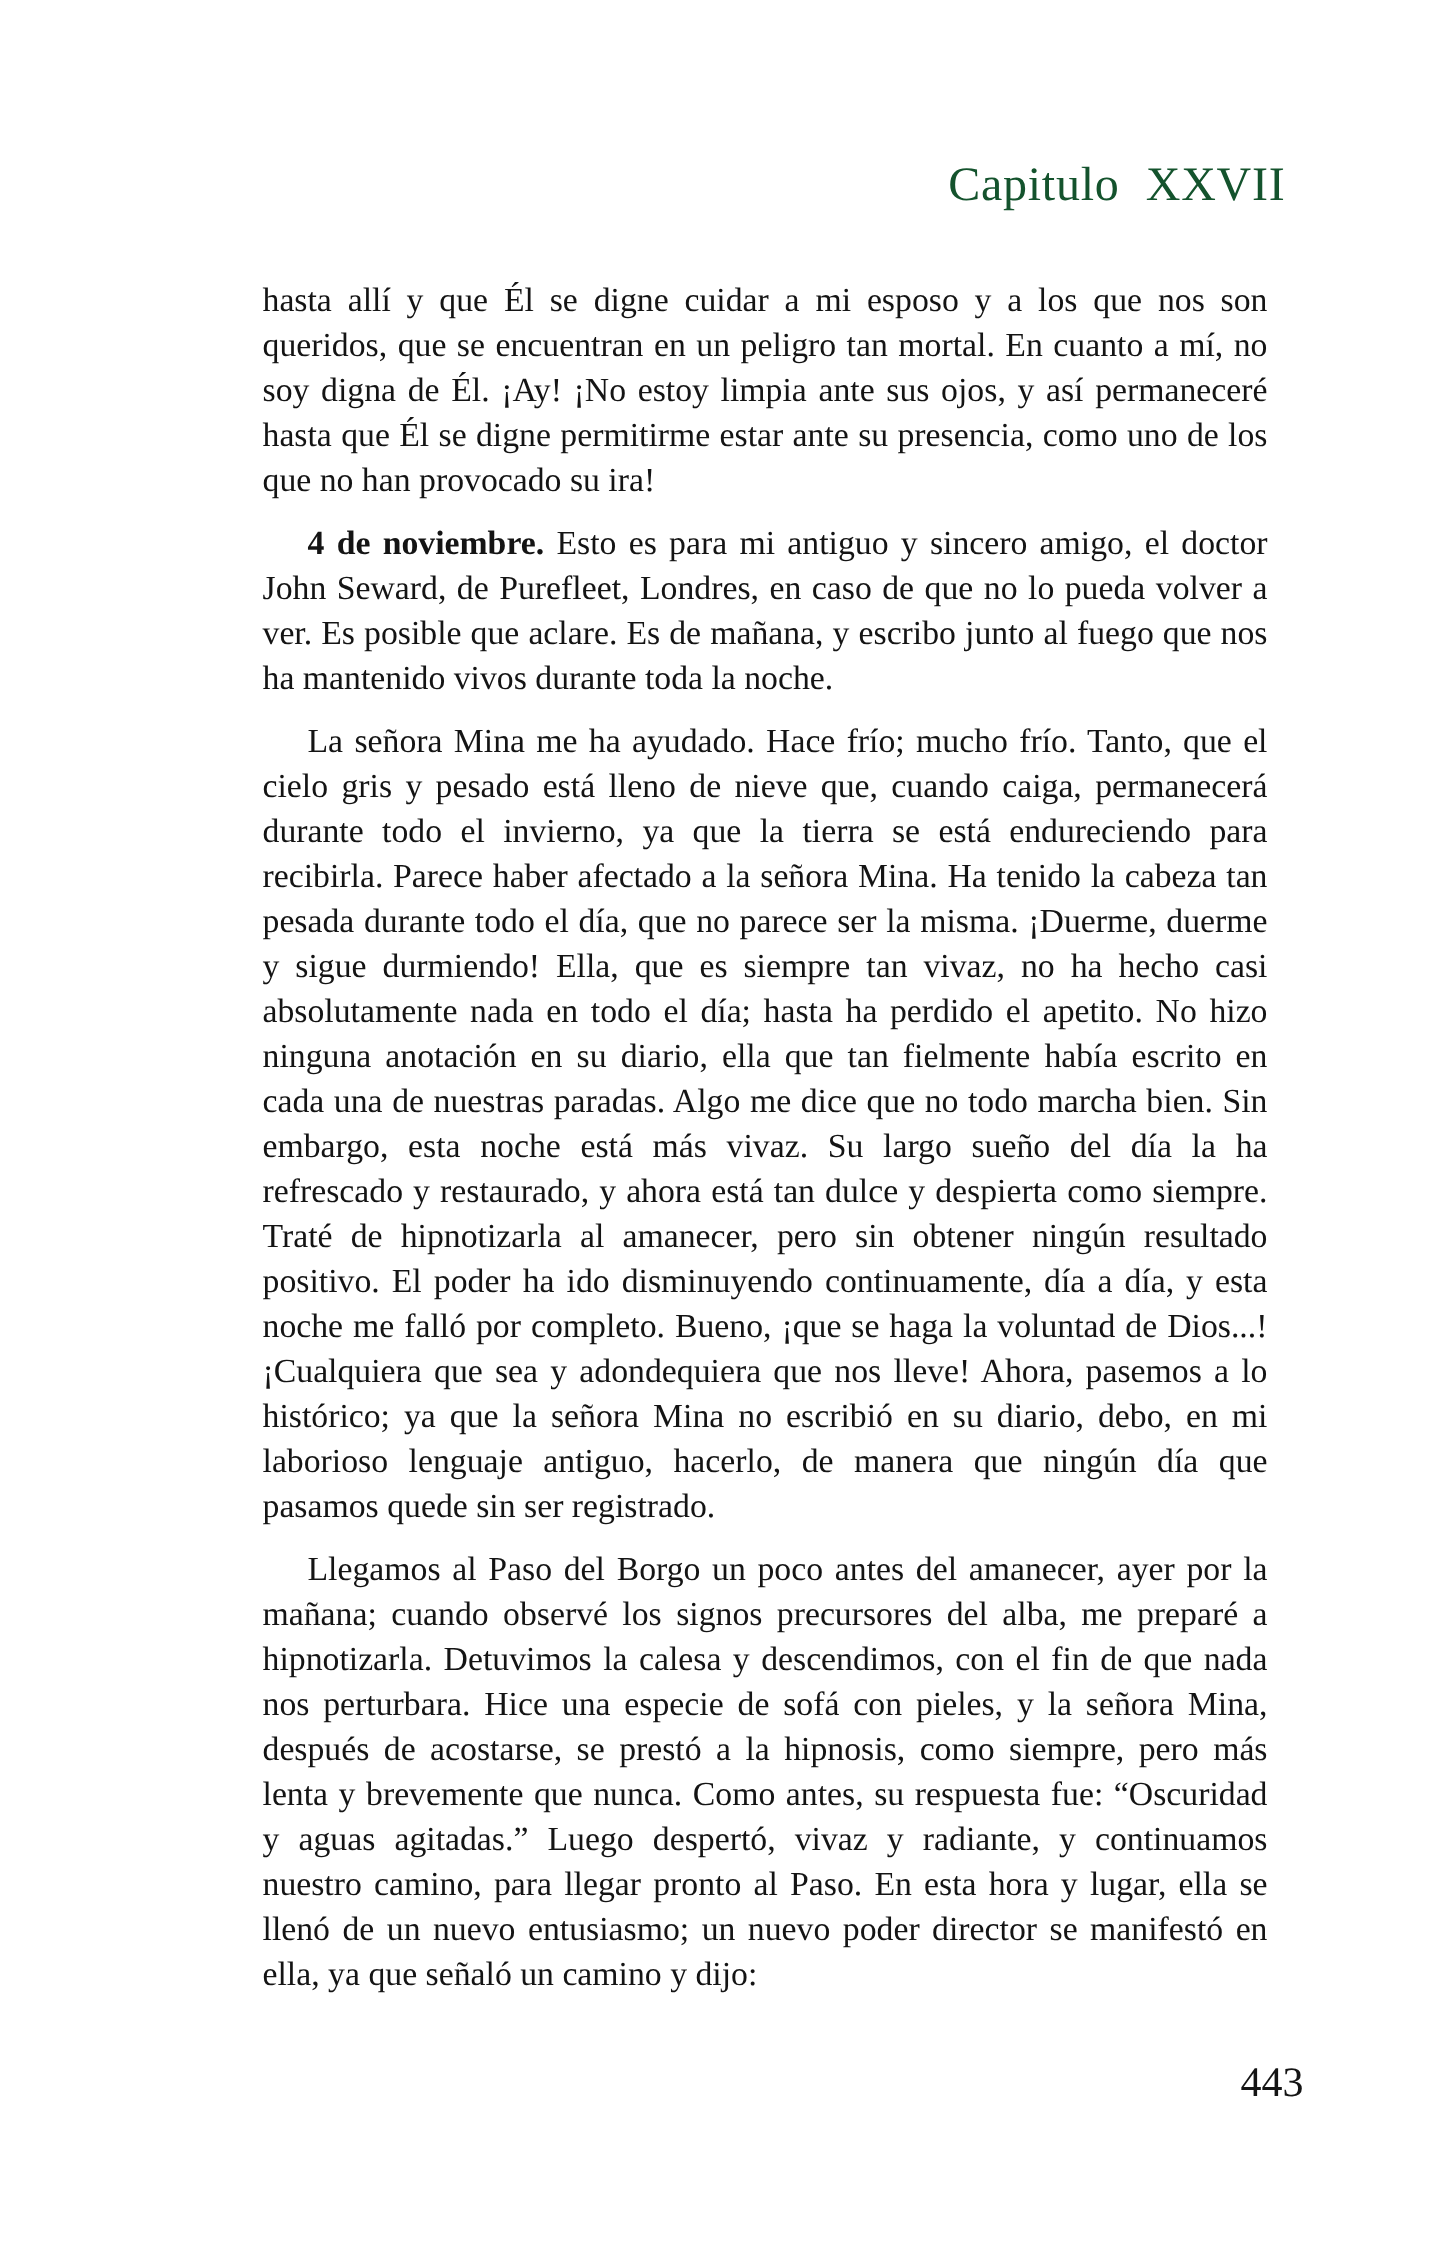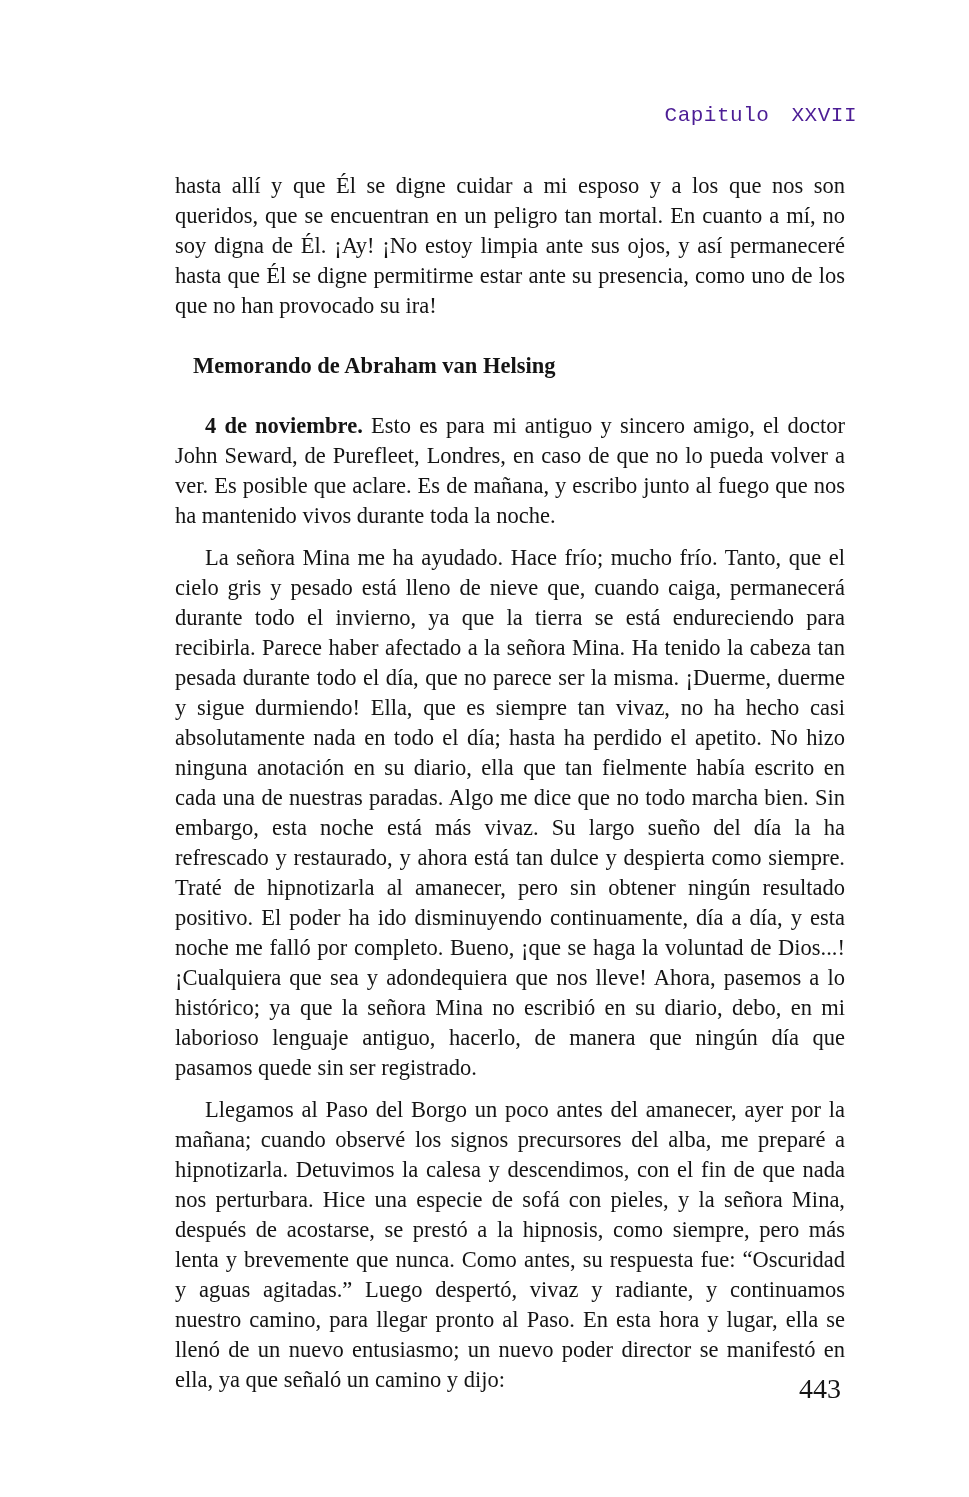--- a/index.html
+++ b/index.html
@@ -17,26 +17,25 @@
   .page {
     position: relative;
     box-sizing: border-box;
     width: 969px;
     height: 1497px;
     padding: 104px 112px 0 163px;
     background: #ffffff;
   }
   .chapter-header {
     text-align: right;
-    font-size: 21px;
+    font-size: 32px;
     letter-spacing: 0.5px;
     word-spacing: 9px;
-    color: #4c1d95;
+    color: #14532d;
     margin: 0 0 44px 0;
-    font-family: Liberation Mono, monospace;
   }
   .text-block {
     font-size: 22.5px;
     line-height: 30px;
     text-align: justify;
     color: #141414;
   }
   .text-block p {
     margin: 12px;
   }
@@ -50,38 +49,37 @@
     margin: 30px 0;
     text-indent: 30px;
     text-align: left;
     color: #141414;
   }
   .date-lead {
     font-weight: bold;
   }
   .page-number {
     position: absolute;
-    right: 128px;
+    right: 100px;
     bottom: 92px;
     font-size: 28px;
     color: #141414;
   }
 </style>
 </head>
 <body>
 
 <div class="page">
 
   <div class="chapter-header">Capitulo XXVII</div>
 
   <div class="text-block">
 
     <p class="no-indent">hasta allí y que Él se digne cuidar a mi esposo y a los que nos son queridos, que se encuentran en un peligro tan mortal. En cuanto a mí, no soy digna de Él. ¡Ay! ¡No estoy limpia ante sus ojos, y así permaneceré hasta que Él se digne permitirme estar ante su presencia, como uno de los que no han provocado su ira!</p>
 
-    <h2 class="section-heading">Memorando de Abraham van Helsing</h2>
 
     <p class="indent"><span class="date-lead">4 de noviembre.</span><span> Esto es para mi antiguo y sincero amigo, el doctor John Seward, de Purefleet, Londres, en caso de que no lo pueda volver a ver. Es posible que aclare. Es de mañana, y escribo junto al fuego que nos ha mantenido vivos durante toda la noche.</span></p>
 
     <p class="indent">La señora Mina me ha ayudado. Hace frío; mucho frío. Tanto, que el cielo gris y pesado está lleno de nieve que, cuando caiga, permanecerá durante todo el invierno, ya que la tierra se está endureciendo para recibirla. Parece haber afectado a la señora Mina. Ha tenido la cabeza tan pesada durante todo el día, que no parece ser la misma. ¡Duerme, duerme y sigue durmiendo! Ella, que es siempre tan vivaz, no ha hecho casi absolutamente nada en todo el día; hasta ha perdido el apetito. No hizo ninguna anotación en su diario, ella que tan fielmente había escrito en cada una de nuestras paradas. Algo me dice que no todo marcha bien. Sin embargo, esta noche está más vivaz. Su largo sueño del día la ha refrescado y restaurado, y ahora está tan dulce y despierta como siempre. Traté de hipnotizarla al amanecer, pero sin obtener ningún resultado positivo. El poder ha ido disminuyendo continuamente, día a día, y esta noche me falló por completo. Bueno, ¡que se haga la voluntad de Dios...! ¡Cualquiera que sea y adondequiera que nos lleve! Ahora, pasemos a lo histórico; ya que la señora Mina no escribió en su diario, debo, en mi laborioso lenguaje antiguo, hacerlo, de manera que ningún día que pasamos quede sin ser registrado.</p>
 
     <p class="indent">Llegamos al Paso del Borgo un poco antes del amanecer, ayer por la mañana; cuando observé los signos precursores del alba, me preparé a hipnotizarla. Detuvimos la calesa y descendimos, con el fin de que nada nos perturbara. Hice una especie de sofá con pieles, y la señora Mina, después de acostarse, se prestó a la hipnosis, como siempre, pero más lenta y brevemente que nunca. Como antes, su respuesta fue: “Oscuridad y aguas agitadas.” Luego despertó, vivaz y radiante, y continuamos nuestro camino, para llegar pronto al Paso. En esta hora y lugar, ella se llenó de un nuevo entusiasmo; un nuevo poder director se manifestó en ella, ya que señaló un camino y dijo:</p>
 
   </div>
 
   <div class="page-number">443</div>

